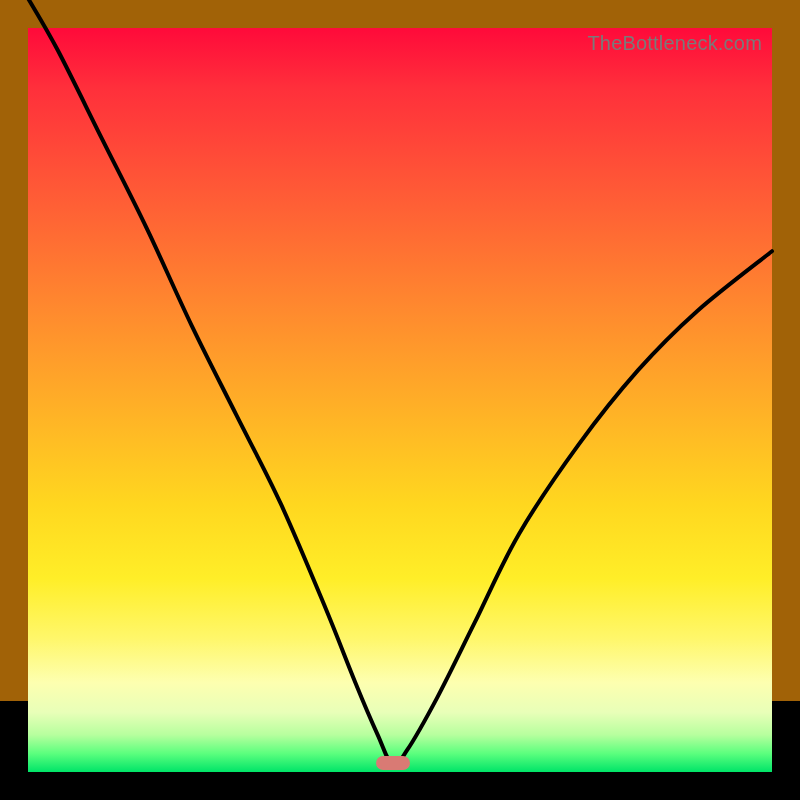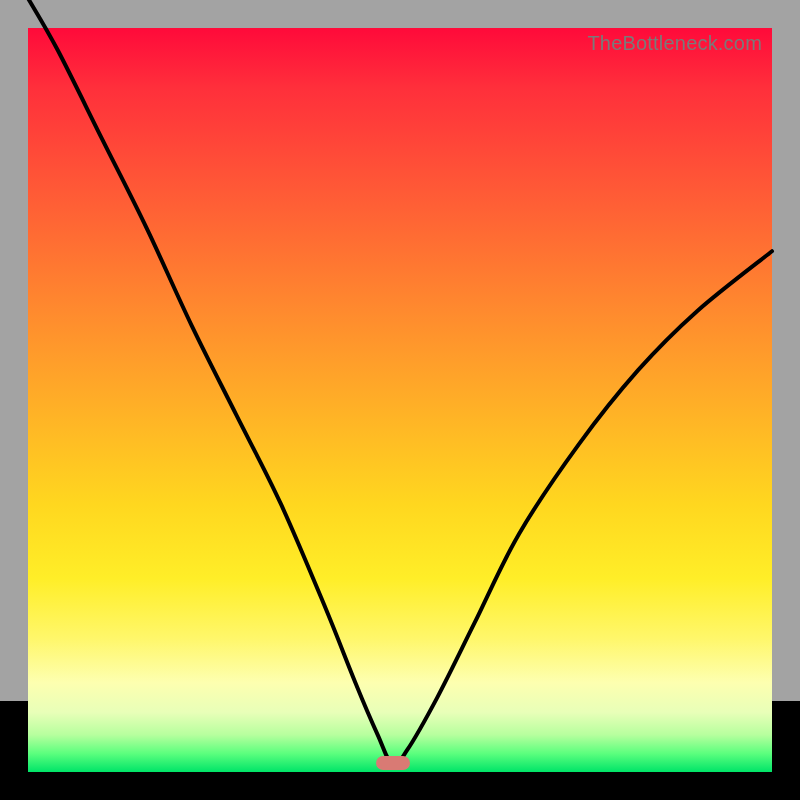--- a/index.html
+++ b/index.html
@@ -8,21 +8,21 @@
     width: 800px;
     height: 800px;
     background: #000;
     overflow: hidden;
     font-family: Arial, Helvetica, sans-serif;
   }
   .frame {
     position: relative;
     width: 800px;
     height: 701px;
-    background: #a3a3a3;
+    background: #a16207;
   }
   .plot-area {
     position: absolute;
     left: 28px;
     top: 28px;
     width: 744px;
     height: 744px;
     
     background: linear-gradient(
       to bottom,

